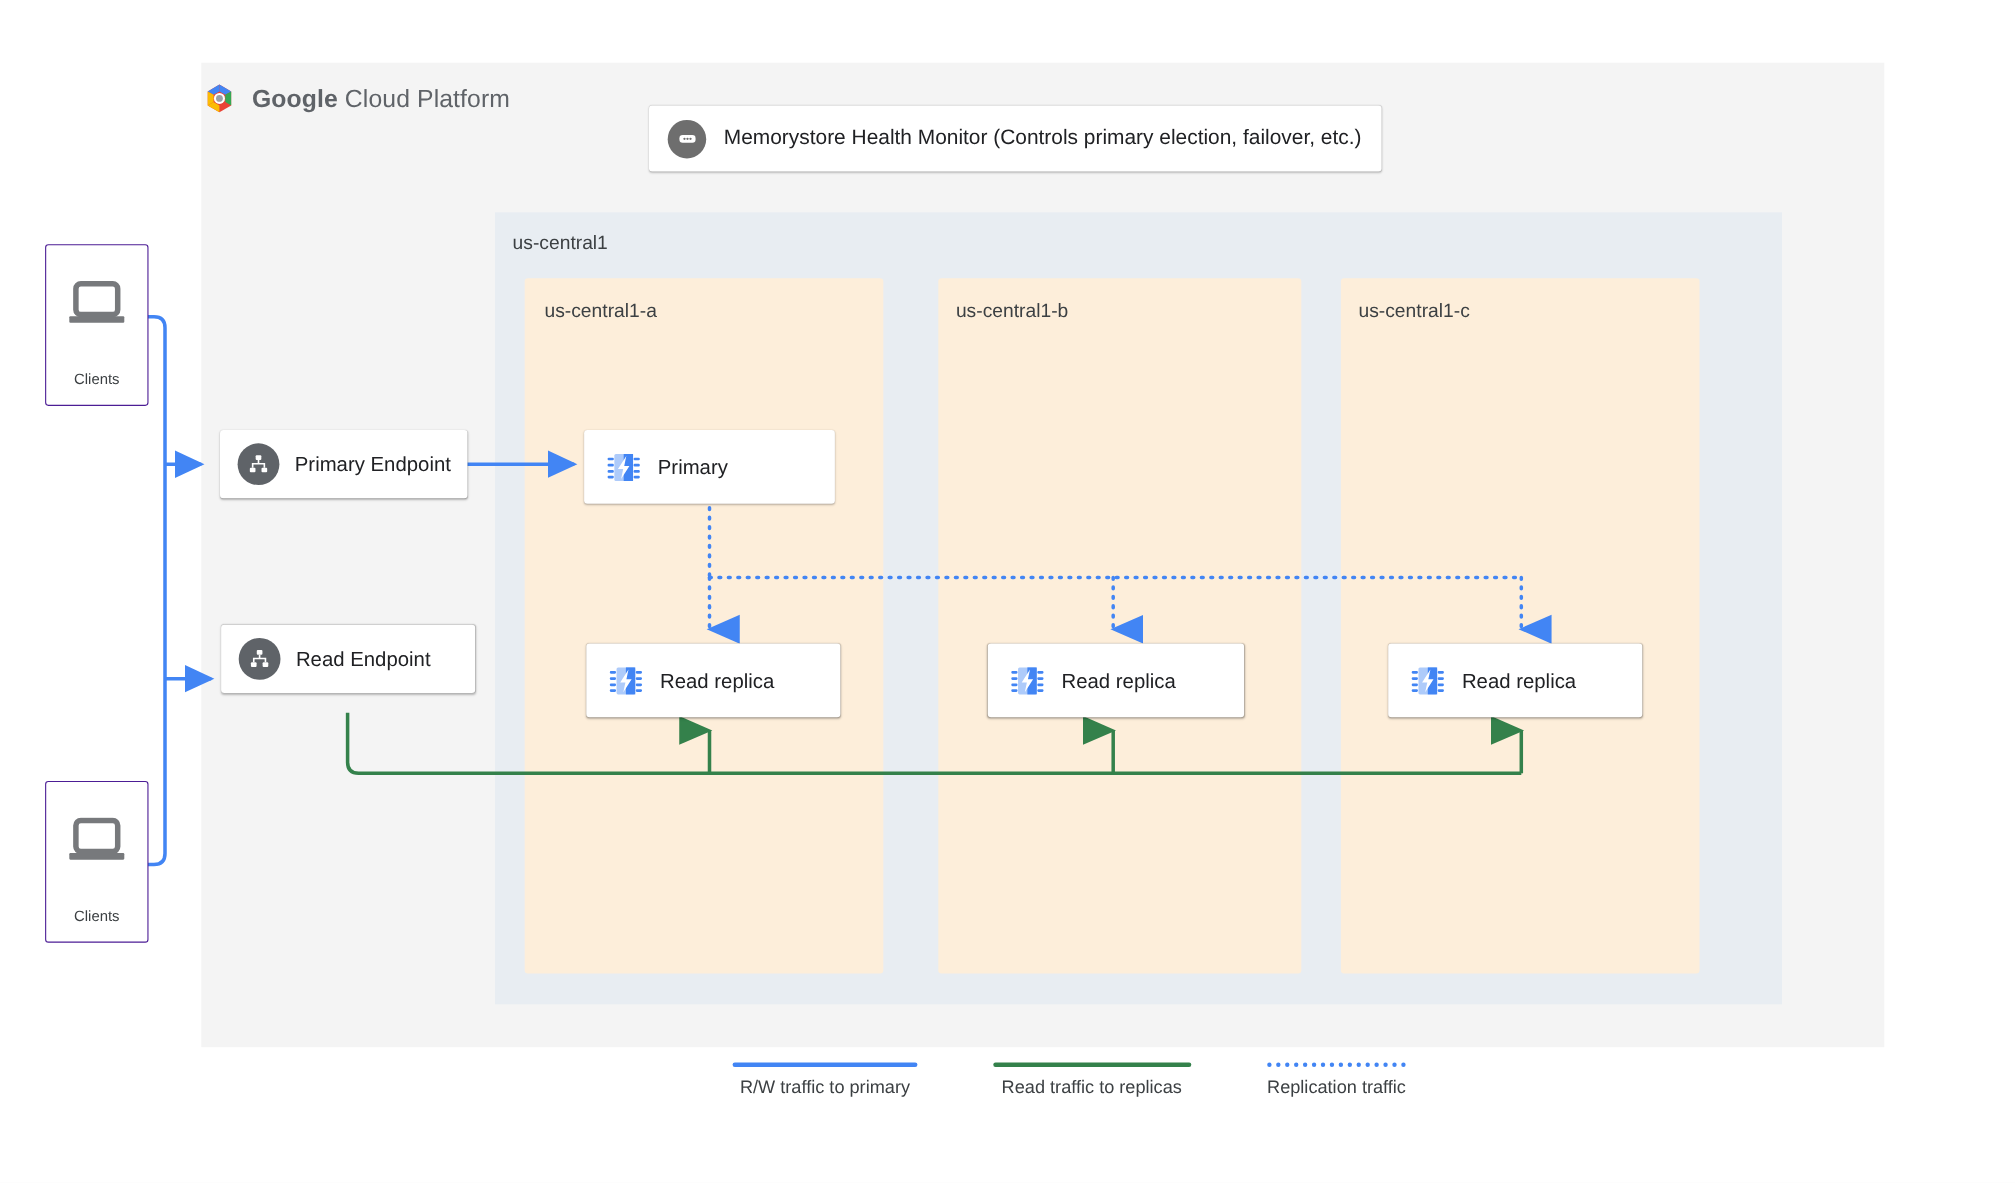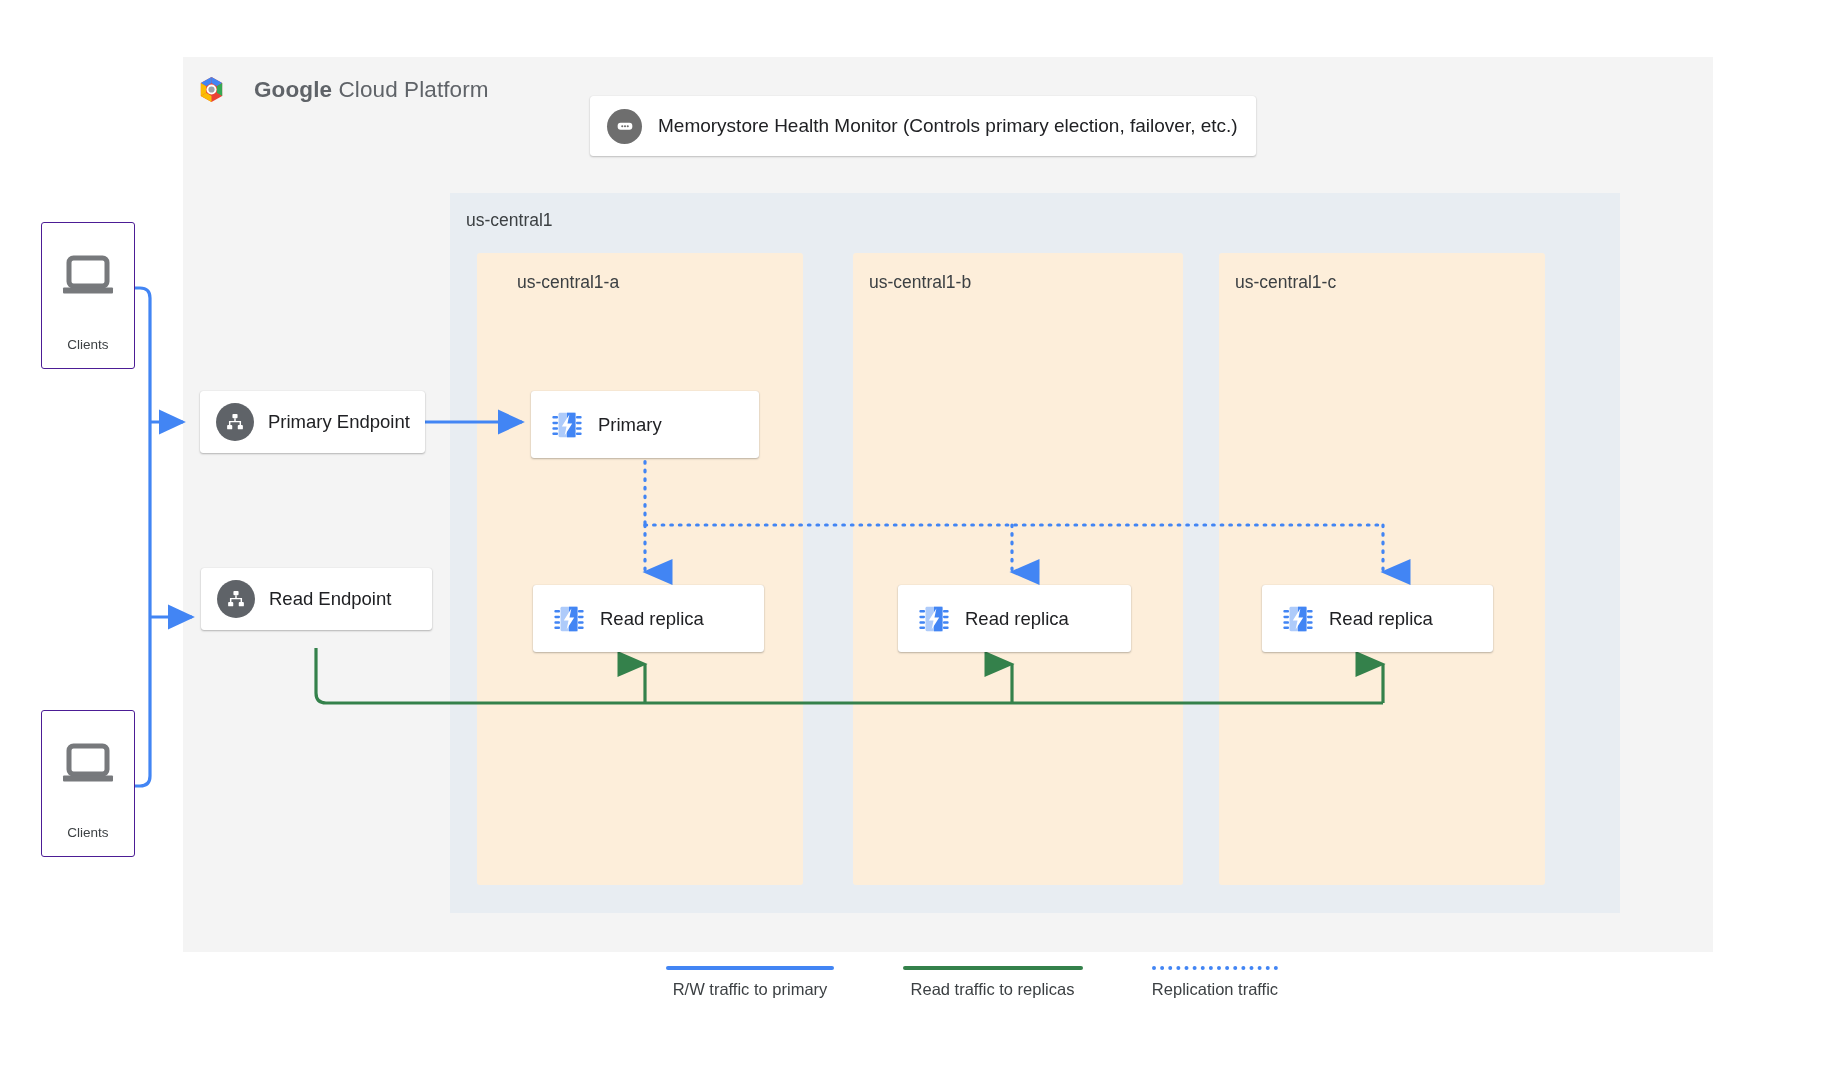--- a/index.html
+++ b/index.html
@@ -5,21 +5,21 @@
   html,body{margin:0;padding:0;background:#ffffff;}
   body{width:1832px;height:1075px;position:relative;overflow:hidden;
        font-family:"Liberation Sans", sans-serif;color:#3c4043;}
 
   #stage{position:absolute;left:0;top:0;width:1832px;height:1075px;}
 
   
   .gcp-panel{position:absolute;left:183px;top:57px;width:1530px;height:895px;
              background:#f4f4f4;}
 
-  .gcp-logo-row{position:absolute;left:196px;top:74px;display:flex;align-items:center;gap:27px;}
+  .gcp-logo-row{position:absolute;left:184px;top:74px;display:flex;align-items:center;gap:14px;}
   .gcp-hex{width:31px;height:31px;flex:none;}
   .gcp-text{font-size:22.5px;letter-spacing:.1px;white-space:nowrap;}
   .gcp-text .g-bold{font-weight:bold;color:#5f6368;}
   .gcp-text .g-light{color:#5f6368;font-weight:400;}
 
   
   .monitor{position:absolute;left:590px;top:96px;width:666px;height:60px;
            background:#ffffff;border-radius:3px;
            box-shadow:0 1px 2px rgba(0,0,0,.22), 0 0 1px rgba(0,0,0,.14);
            display:flex;align-items:center;padding-left:17px;box-sizing:border-box;}
@@ -31,21 +31,21 @@
   .region{position:absolute;left:450px;top:193px;width:1170px;height:720px;
           background:#e8edf2;}
   .region-label{position:absolute;left:466px;top:210px;font-size:17.5px;color:#3c4043;}
 
   
   .zone{position:absolute;top:253px;width:326px;height:632px;background:#fdeeda;border-radius:3px;}
   .zone.z-a{left:477px;}
   .zone.z-b{left:853px;width:330px;}
   .zone.z-c{left:1219px;width:326px;}
   .zone-label{position:absolute;top:272px;font-size:17.5px;color:#3c4043;}
-  .zone-label.z-a{left:495px;margin-left:22px;}
+  .zone-label.z-a{left:495px;}
   .zone-label.z-b{left:869px;}
   .zone-label.z-c{left:1235px;}
 
   
   .client{position:absolute;width:92px;height:145px;background:#ffffff;
           border:1px solid #4c1d95;border-radius:3px;}
   .client.c1{left:41px;top:222px;}
   .client.c2{left:41px;top:710px;}
   .client .laptop{position:absolute;left:50%;top:32px;transform:translateX(-50%);}
   .client .clabel{position:absolute;left:0;right:0;bottom:16px;text-align:center;

